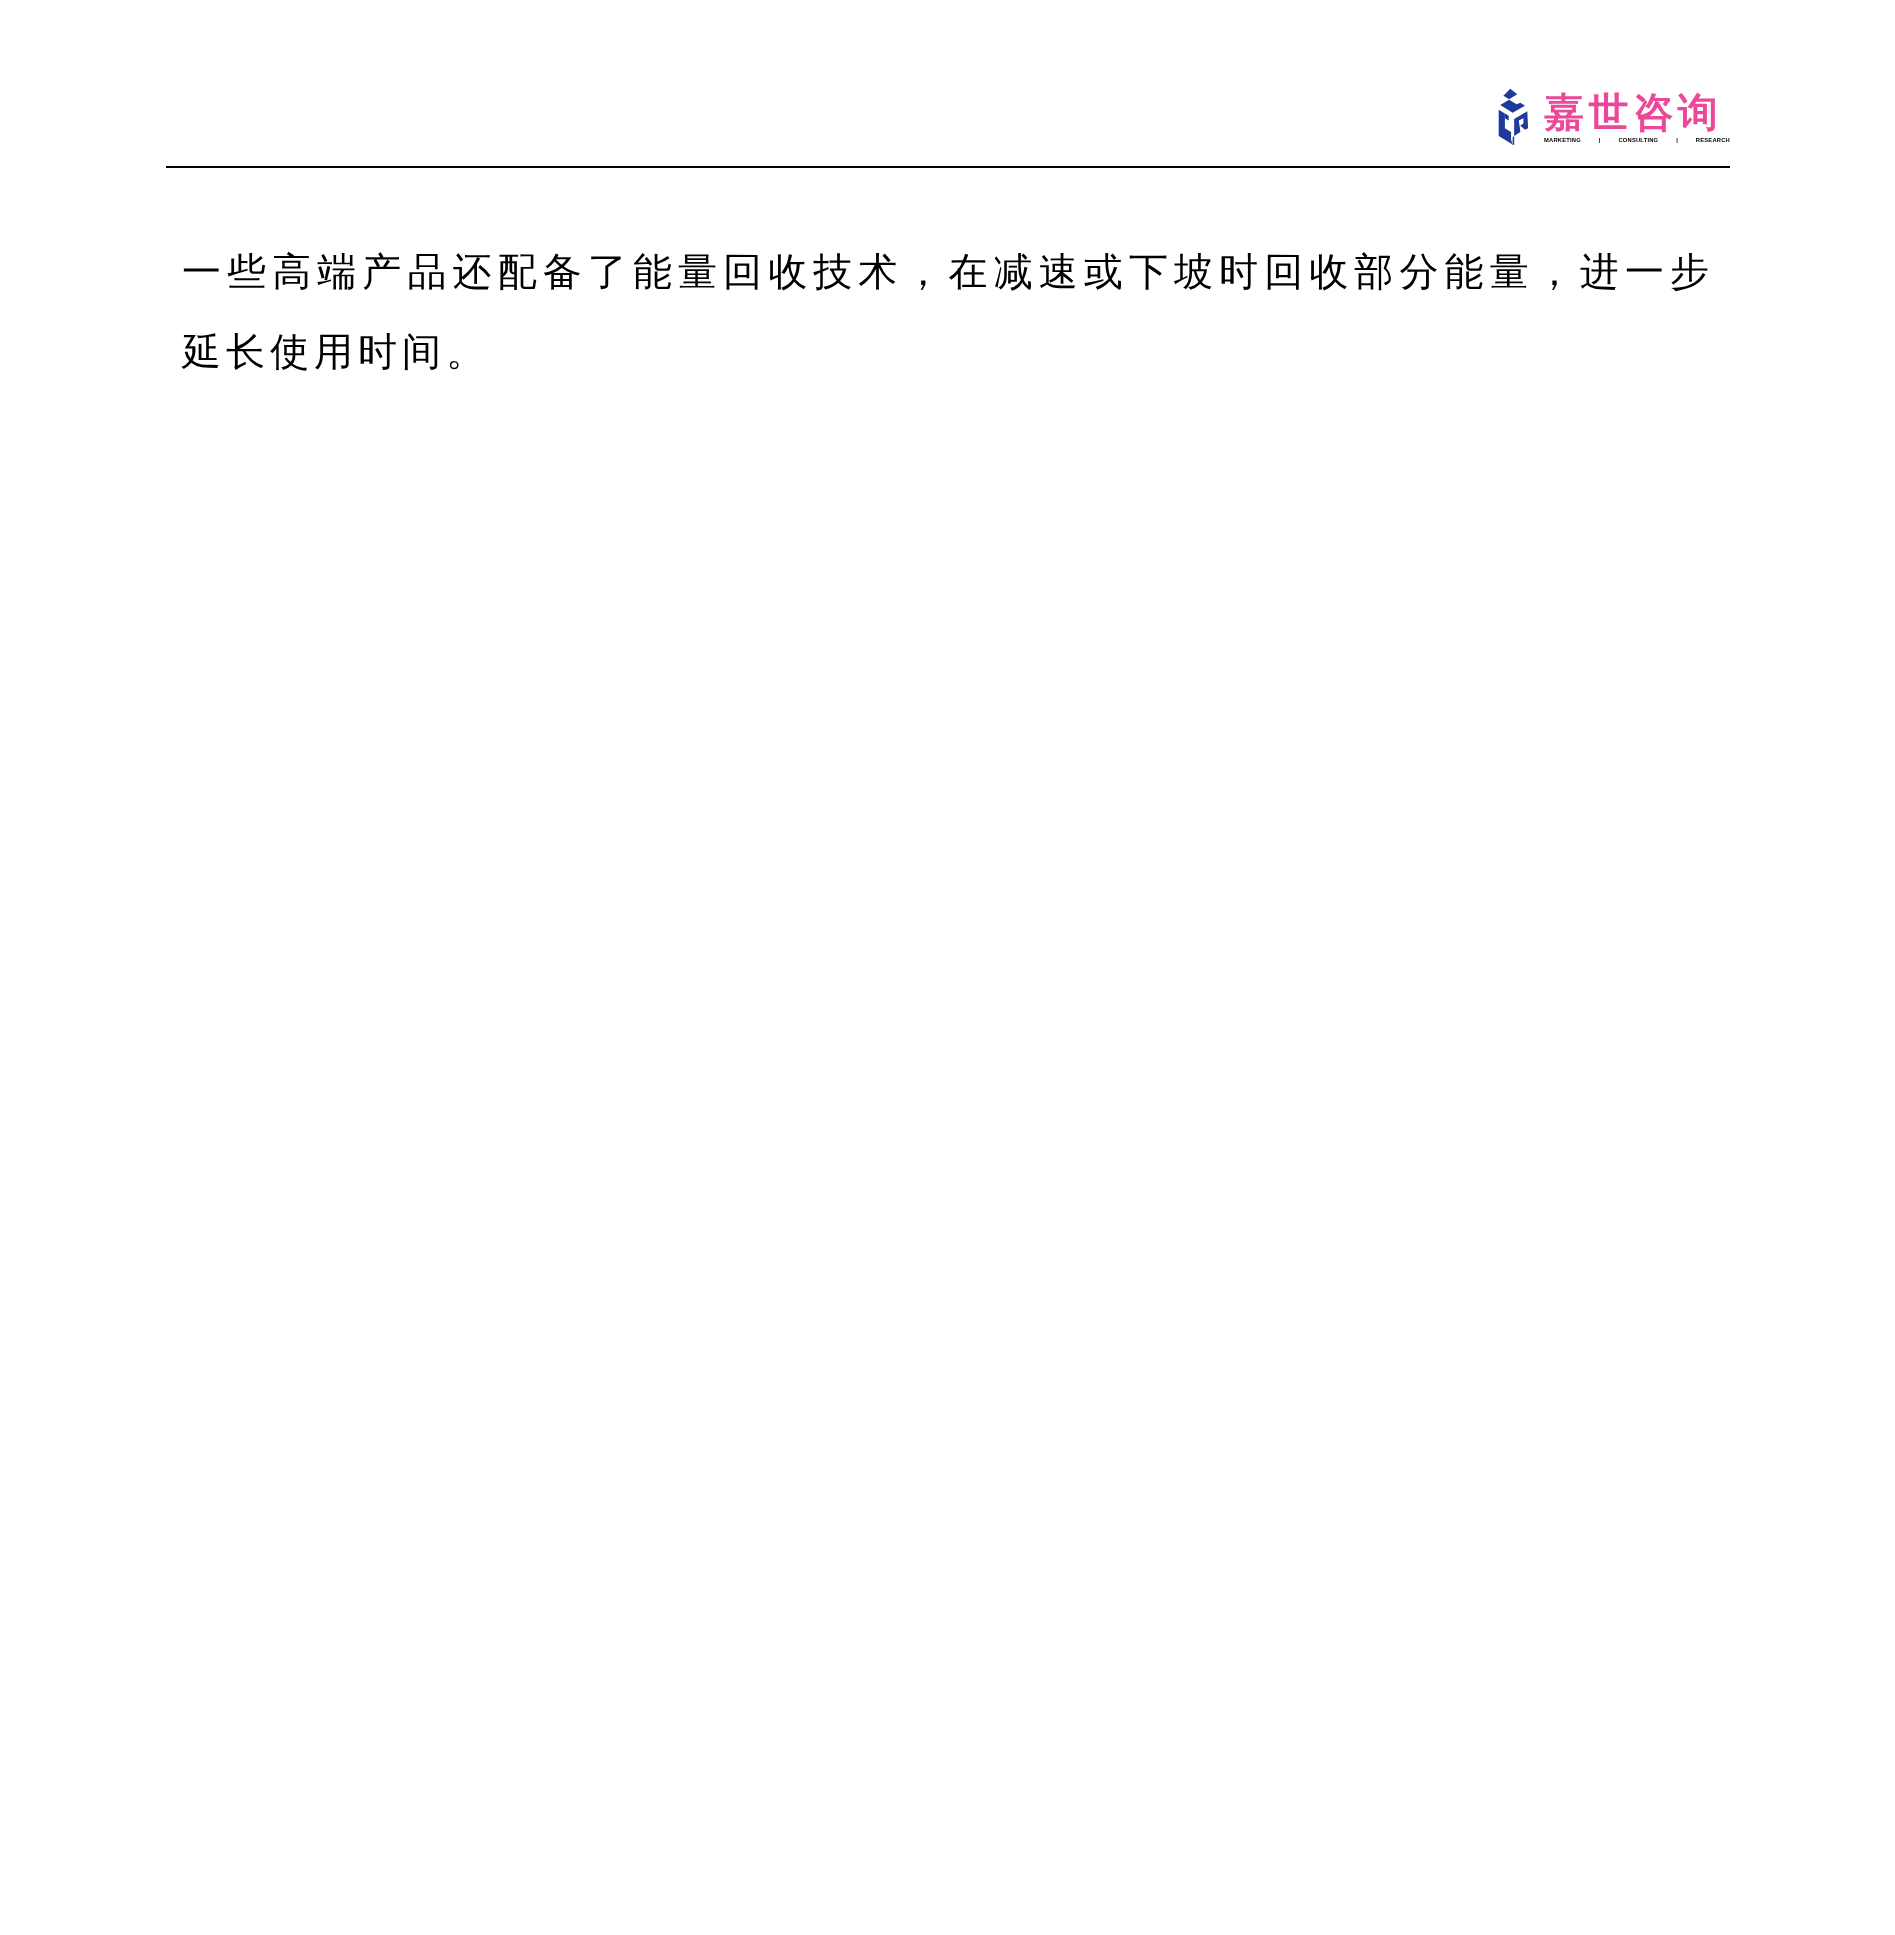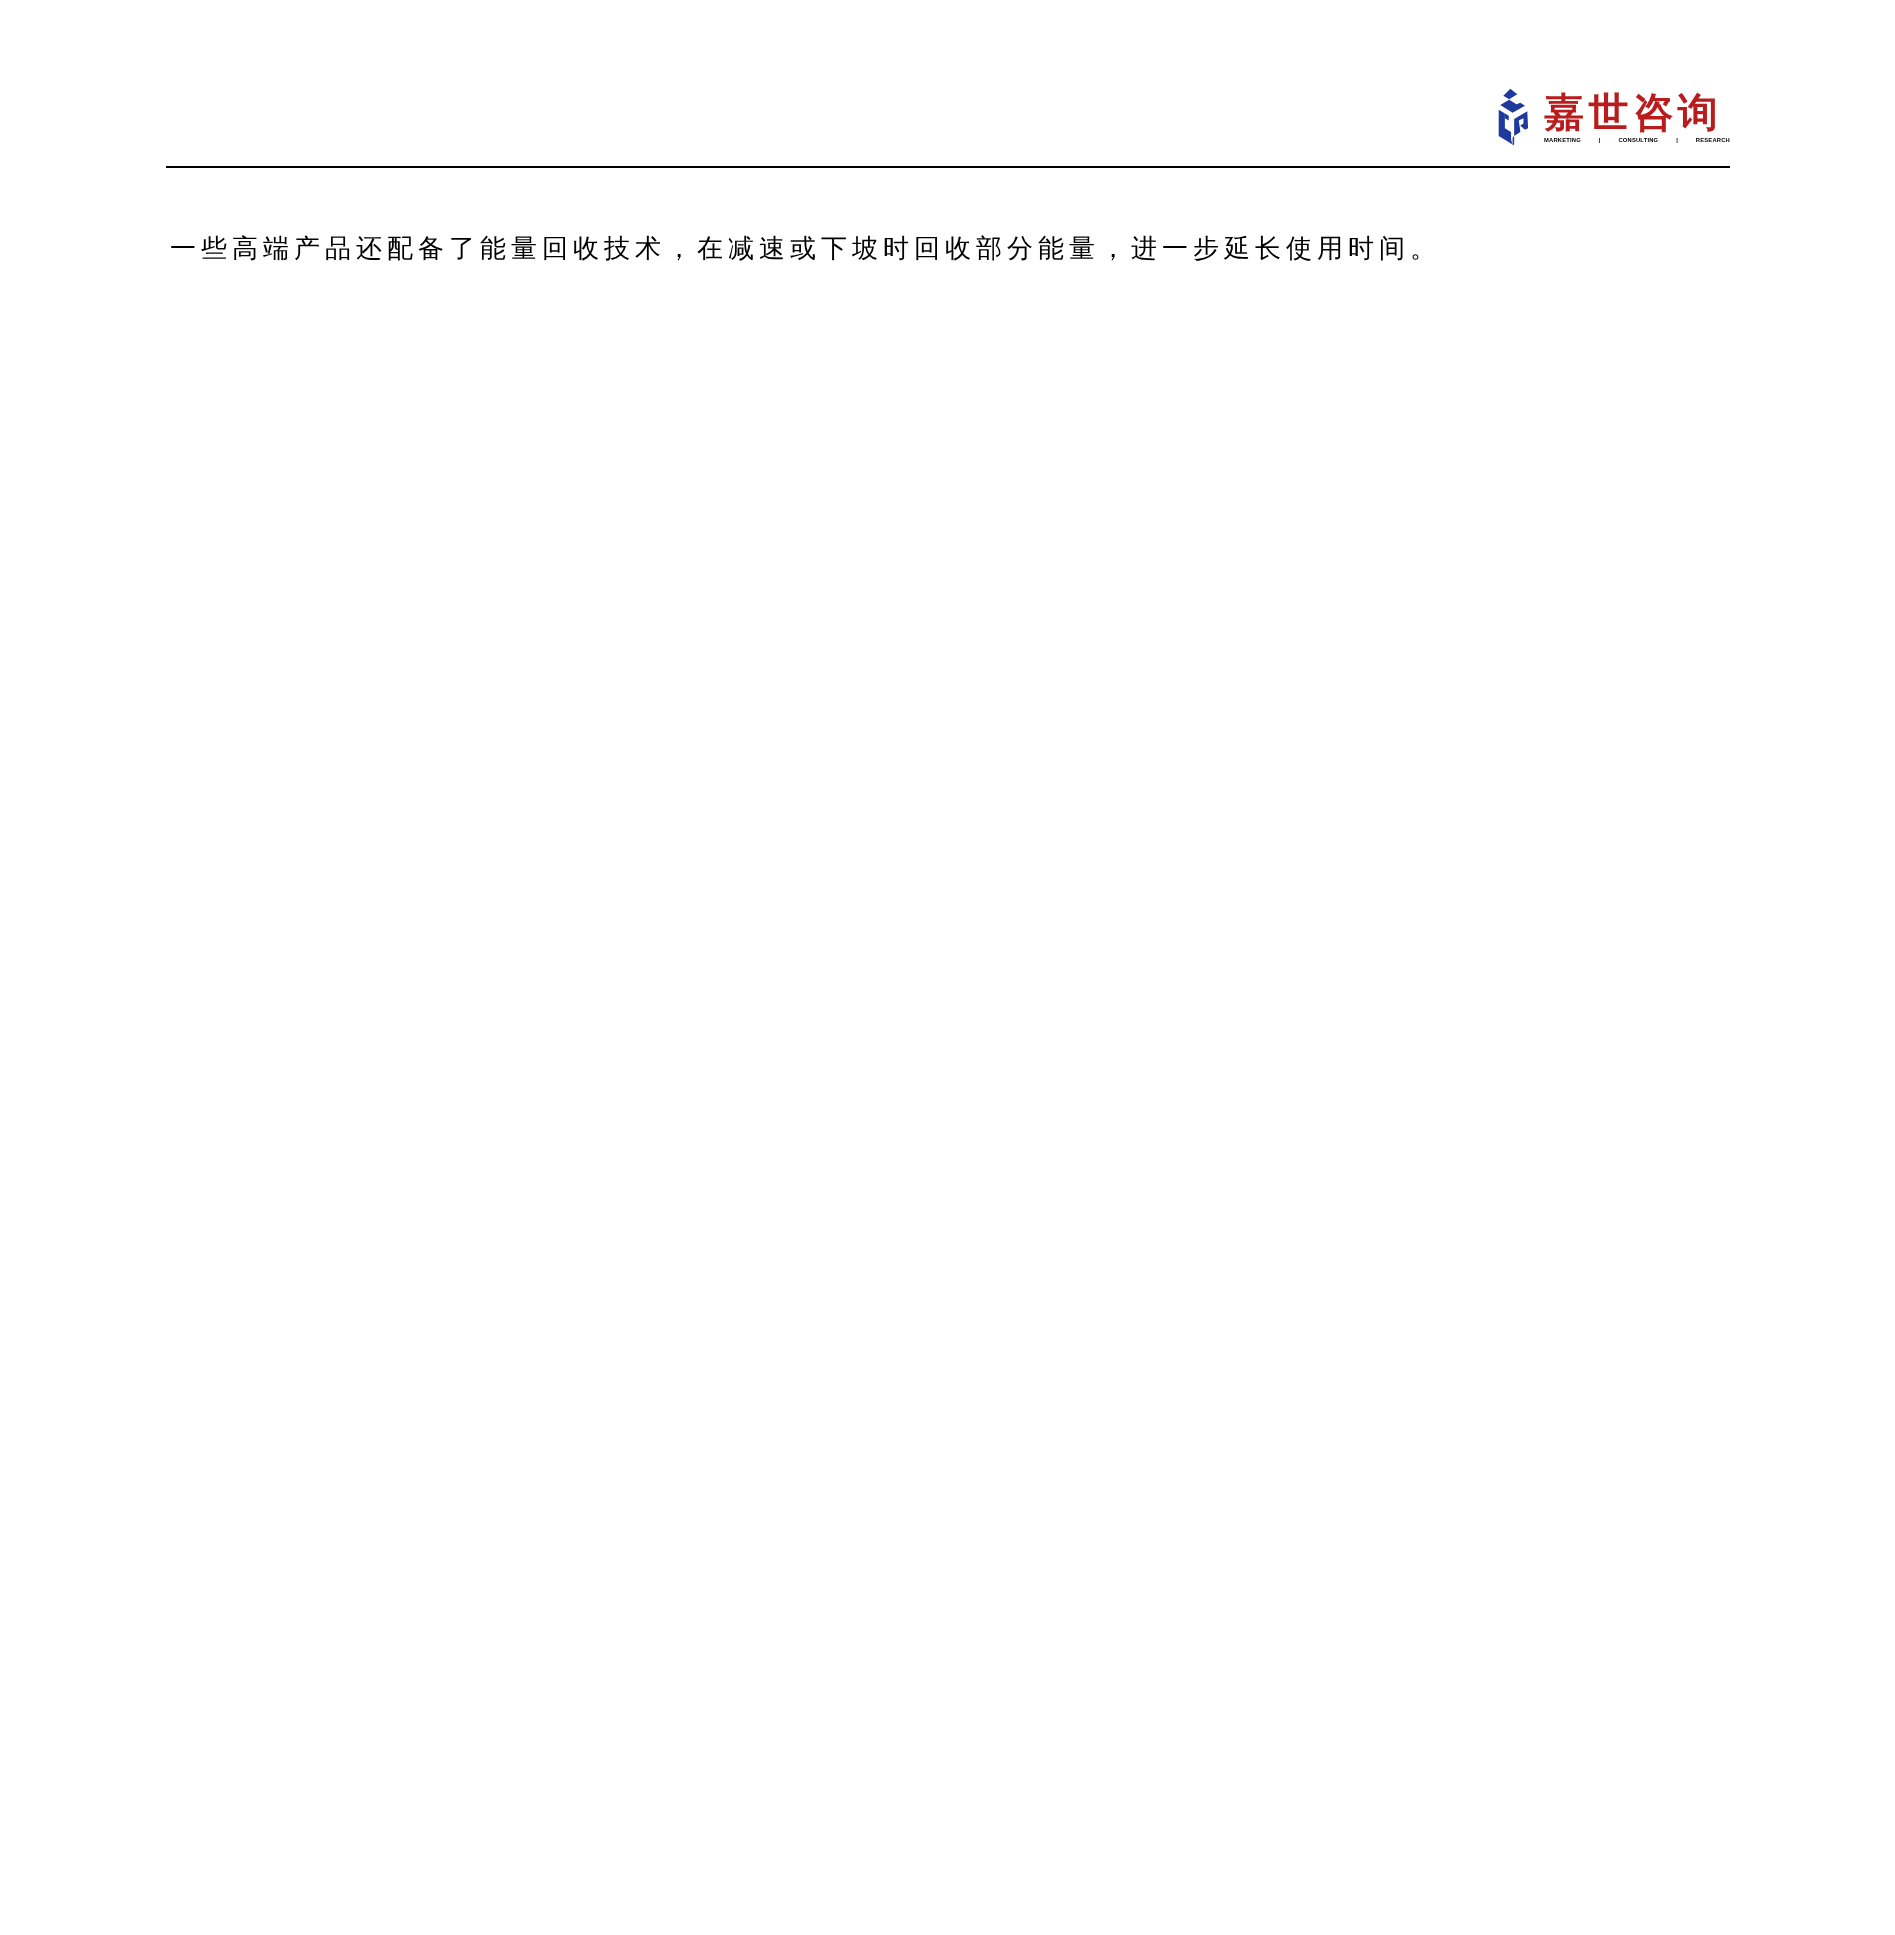--- a/index.html
+++ b/index.html
@@ -39,21 +39,21 @@
       display: flex;
       flex-direction: column;
       justify-content: center;
     }
     .logo-cn {
       font-family: "DejaVu Sans", "Liberation Sans", sans-serif;
       font-weight: bold;
       font-size: 40px;
       line-height: 42px;
       letter-spacing: 4.6px;
-      color: #b91c1c;
+      color: #ec4899;
     }
     .logo-en {
       font-family: "Liberation Sans", "DejaVu Sans", sans-serif;
       font-size: 5.8px;
       font-weight: bold;
       letter-spacing: 0.2px;
       color: #000;
       display: flex;
       justify-content: space-between;
       width: 186px;
@@ -68,23 +68,23 @@
       height: 2.3px;
       background: #000000;
     }
     .content {
       position: absolute;
       left: 170px;
       top: 220px;
       width: 1556px;
     }
     .para {
-      margin: 0;
-      font-size: 26px;
-      line-height: 56px;
+      margin: 12px;
+      font-size: 39px;
+      line-height: 80px;
       letter-spacing: 5px;
       text-align: justify;
       word-break: break-all;
     }
     .para.indent { text-indent: 87px; }
   </style>
 </head>
 <body>
 
 <div class="header">

